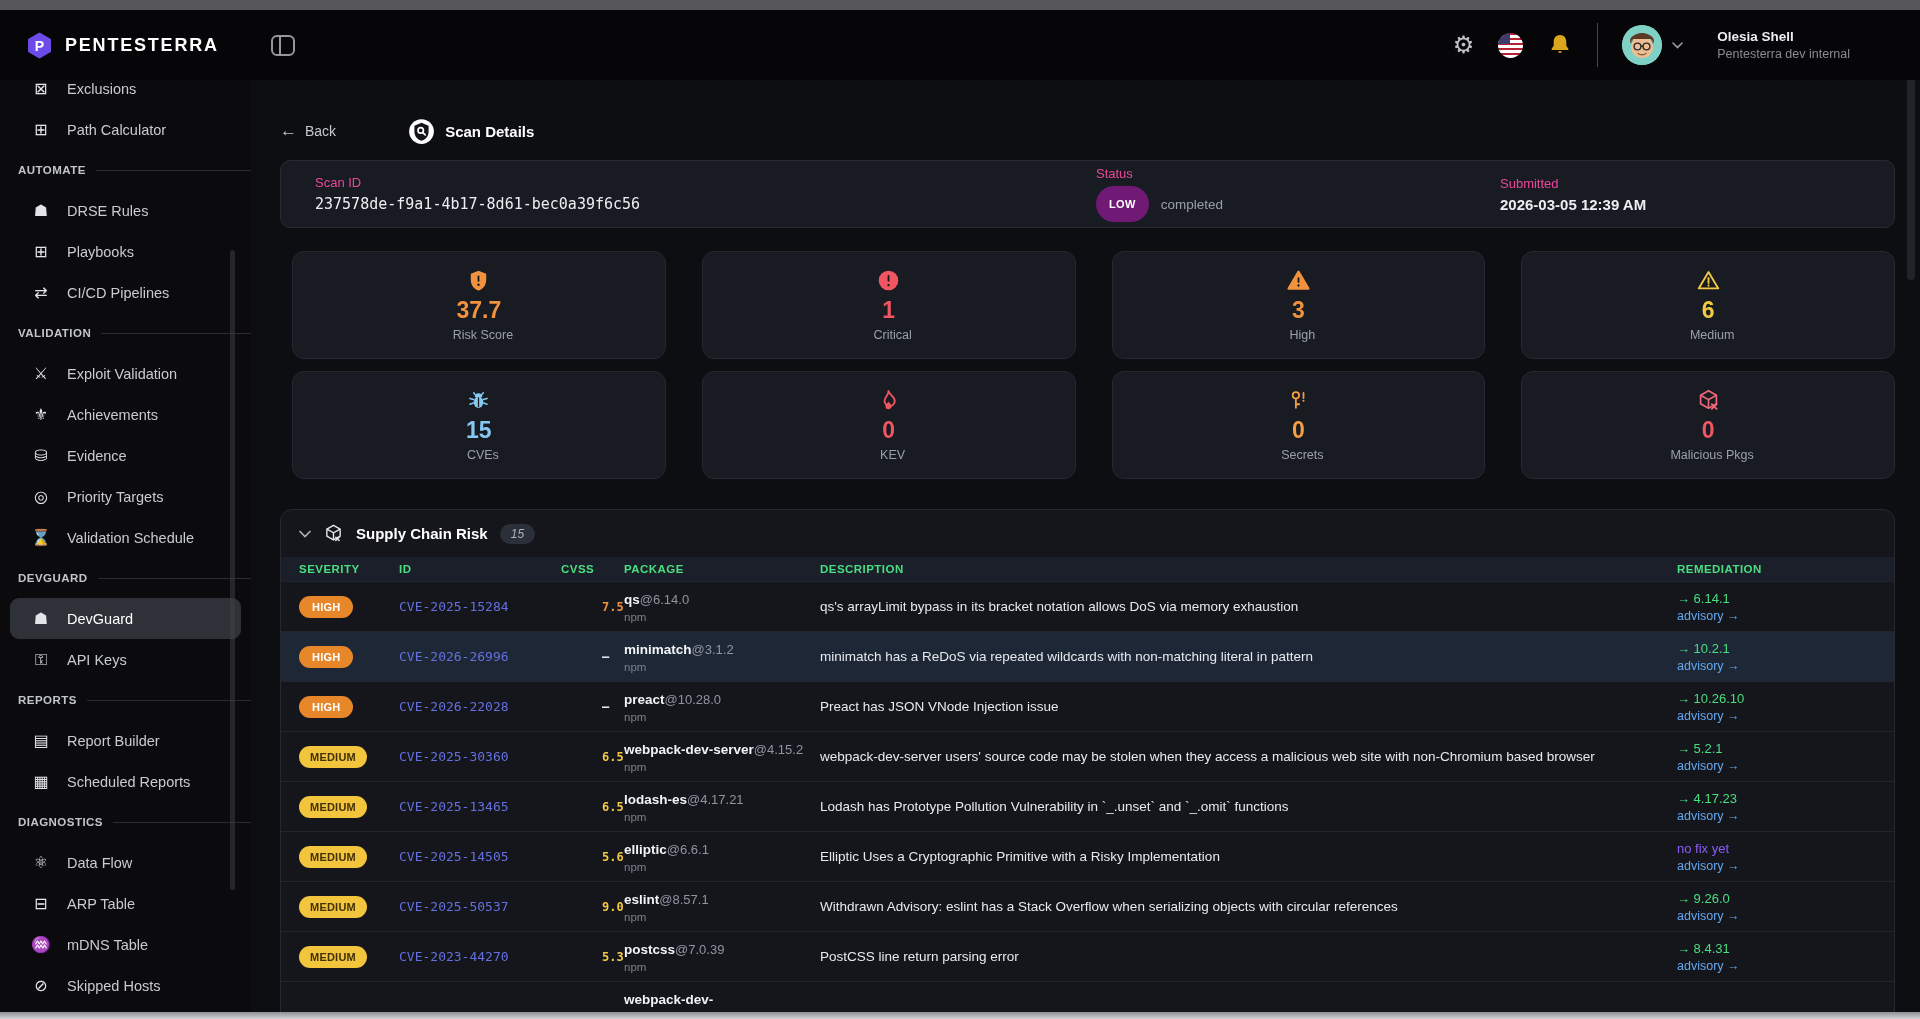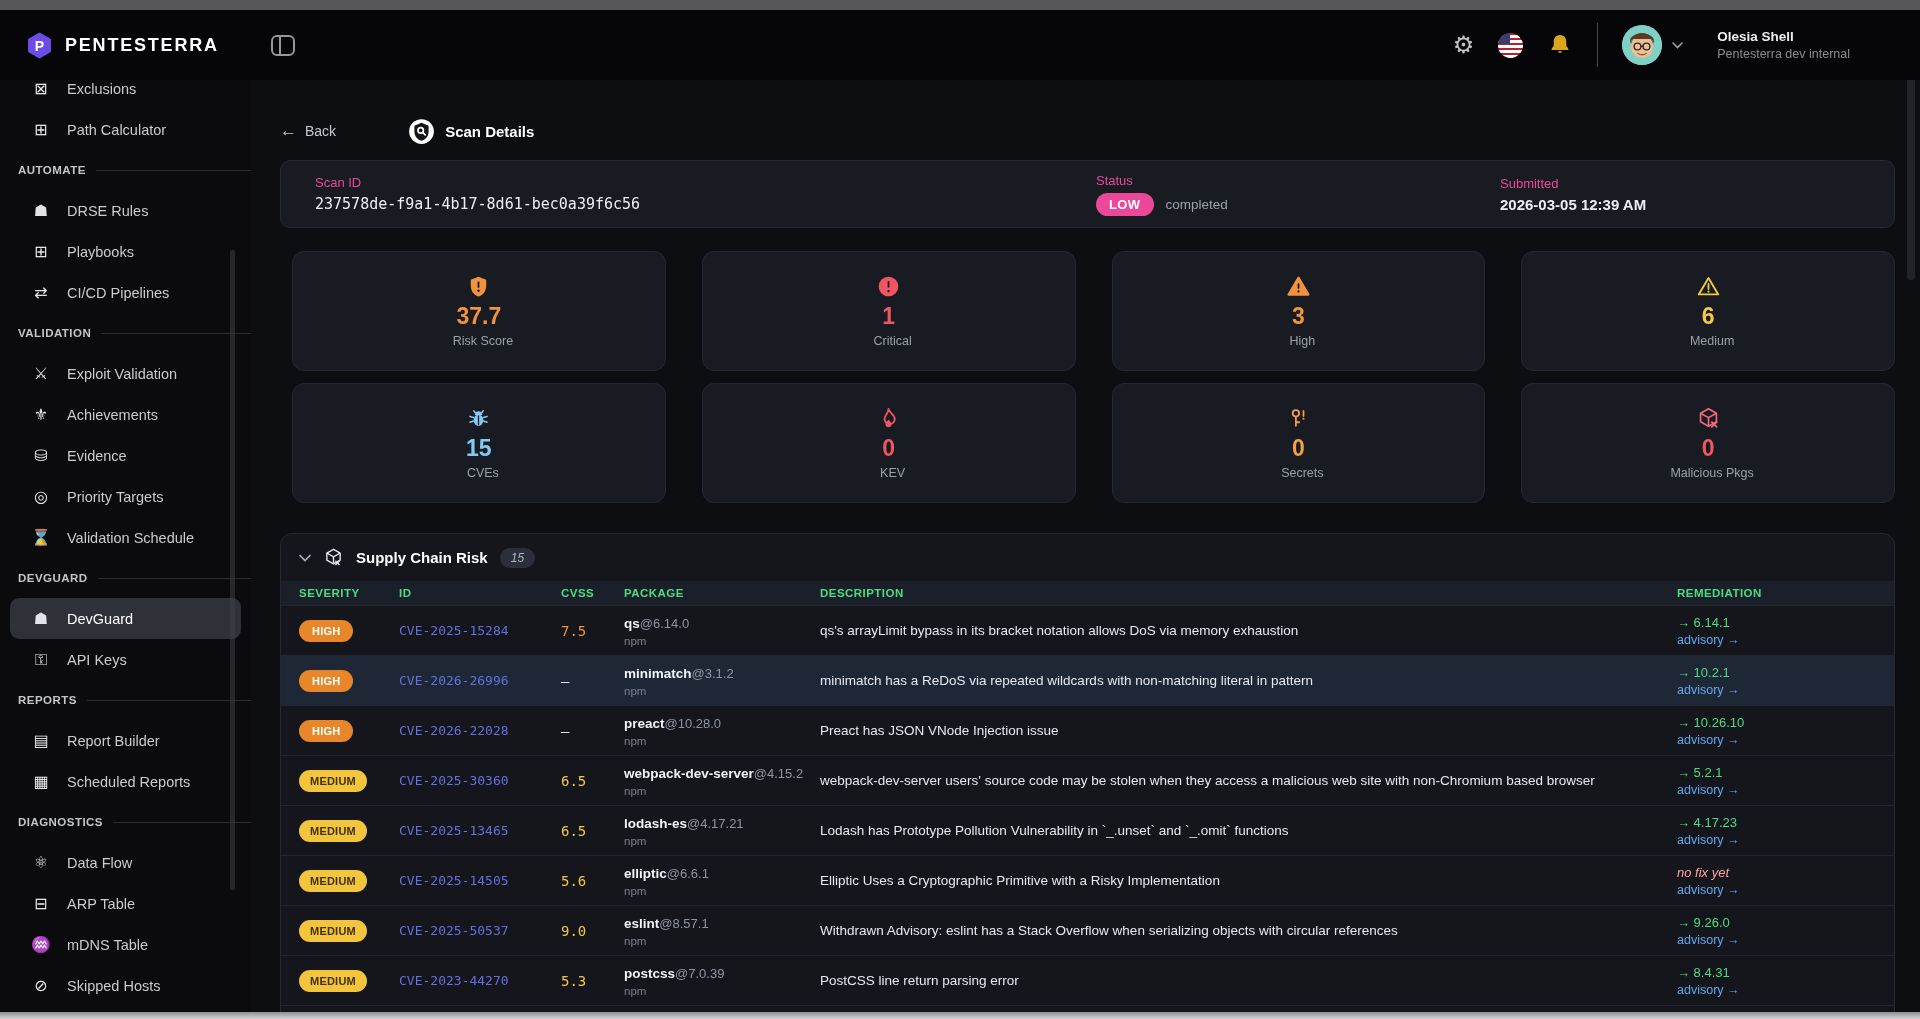--- a/index.html
+++ b/index.html
@@ -47,52 +47,52 @@
   .page-title { font-size:15px; font-weight:bold; color:#fff; }
 
   .scan-info { margin-top:14px; background:#181b22; border:1px solid #252a33; border-radius:10px; height:68px; display:flex; align-items:center; padding:0 34px; }
   .si-col { display:flex; flex-direction:column; gap:5px; }
   .si-col.c1 { flex:1; } .si-col.c2 { width:404px; } .si-col.c3 { width:360px; }
   .si-label { font-size:13px; color:#ec4899; }
   .si-value-mono { font-family:"DejaVu Sans Mono", monospace; font-size:15px; color:#eceef3; }
   .si-value { font-size:15px; font-weight:700; color:#eceef3; }
   .status-line { display:flex; align-items:center; gap:12px; }
   .pill { display:inline-flex; align-items:center; justify-content:center; border-radius:999px; font-weight:bold; }
-  .pill-low { background:#ec4899; color:#fff; font-size:13px; padding:4px 13px; letter-spacing:.03em; }
+  .pill-low { background:#701a75; color:#fff; font-size:11px; padding:12px 13px; letter-spacing:.03em; }
   .status-state { font-size:13.5px; color:#9aa0aa; }
 
   .stats-grid { margin-top:23px; display:grid; grid-template-columns:repeat(4,1fr); gap:12px 24px; }
-  .stat-card { height:120px; background:#181b22; border:1px solid #242833; border-radius:12px; display:flex; flex-direction:column; align-items:center; justify-content:center; gap:6px;margin-left:12px; }
+  .stat-card { height:108px; background:#181b22; border:1px solid #242833; border-radius:12px; display:flex; flex-direction:column; align-items:center; justify-content:center; gap:6px;margin-left:12px; }
   .stat-value { font-size:23px; font-weight:bold; line-height:1; }
   .stat-label { font-size:12.5px; color:#9aa0ab;padding-left:8px; }
   .v-orange { color:#f0923e; } .v-red { color:#ef5661; } .v-yellow { color:#f3c842; } .v-blue { color:#85c8f2; } .v-amber { color:#f59e42; }
 
   
   .panel { margin-top:30px; background:#14161c; border:1px solid #242833; border-radius:12px 12px 0 0; overflow:hidden; }
   .panel-head { display:flex; align-items:center; gap:12px; padding:13px 18px; }
   .panel-title { font-size:15px; font-weight:bold; color:#fff; }
   .count-badge { background:#2a2f3a; color:#aeb4c0; font-size:12px; font-style:italic; padding:3px 11px; border-radius:999px; }
   .grid-row { display:grid; grid-template-columns:100px 162px 63px 196px 1fr 199px; align-items:center; padding:0 18px; column-gap:0; }
   .thead { background:#1a1f29; height:24px; }
   .th { font-size:11.5px; font-weight:bold; letter-spacing:.04em; color:#4ade80; }
   .trow { border-top:1px solid #21252f; min-height:50px; padding-top:7px; padding-bottom:7px; background:#14161c; }
   .trow.active { background:#1e2736; }
   .pill-high { background:#e8872a; color:#fff; font-size:11px; padding:5px 13px; letter-spacing:.02em; }
   .pill-medium { background:#f2c53d; color:#433107; font-size:11px; padding:5px 11px; letter-spacing:.02em; }
   .cve-link { font-family:"DejaVu Sans Mono", monospace; font-size:13px; color:#6470e0; text-decoration:none; cursor:pointer; }
-  .cvss { font-family:"DejaVu Sans Mono", monospace; font-size:14px; font-weight:normal; color:#e5e7eb; }
+  .cvss { font-family:"DejaVu Sans Mono", monospace; font-size:12px; font-weight:bold; color:#e5e7eb;margin-left:41px; }
   .cvss.orange { color:#f0923e; } .cvss.yellow { color:#f3c842; }
   .pkg-cell { padding-right:14px; overflow-wrap:anywhere; }
   .pkg-name { font-size:13.5px; font-weight:bold; color:#f2f3f6; }
   .pkg-version { font-size:13px; color:#8f95a0; font-weight:normal; }
   .pkg-registry { font-size:11.5px; color:#79808a; margin-top:3px; }
   .desc { font-size:13.5px; color:#e6e9ef; padding-right:26px; line-height:1.45; }
   .rem { display:flex; flex-direction:column; gap:3px; }
   .rem-fix { font-size:13px; color:#4ade80; }
-  .rem-fix.nofix { color:#fca5a5; font-style:italic; }
+  .rem-fix.nofix { color:#8b5cf6; }
   .rem-adv { font-size:12.5px; color:#64a8f0; cursor:pointer; }
   .trow.partial { align-items:flex-start; padding-top:8px; min-height:42px; }
 
   .main-thumb { position:absolute; right:5px; top:20px; width:8px; height:260px; border-radius:4px; background:#2b2c33; opacity:.7; }
   svg { display:block; }
 </style>
 </head>
 <body>
 
 <div class="window">

